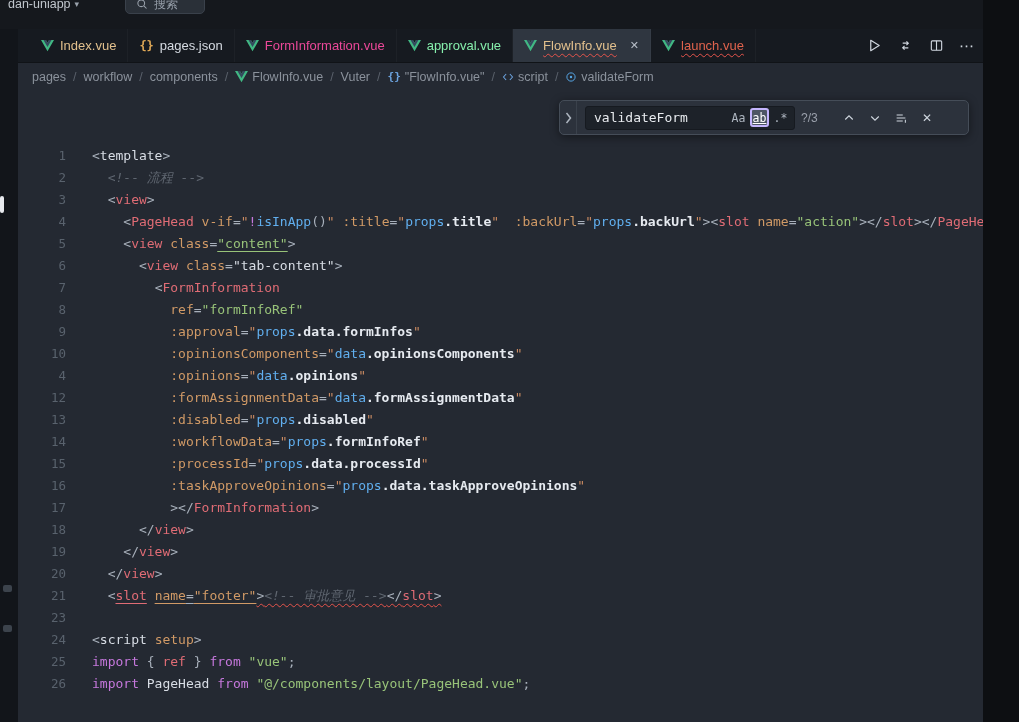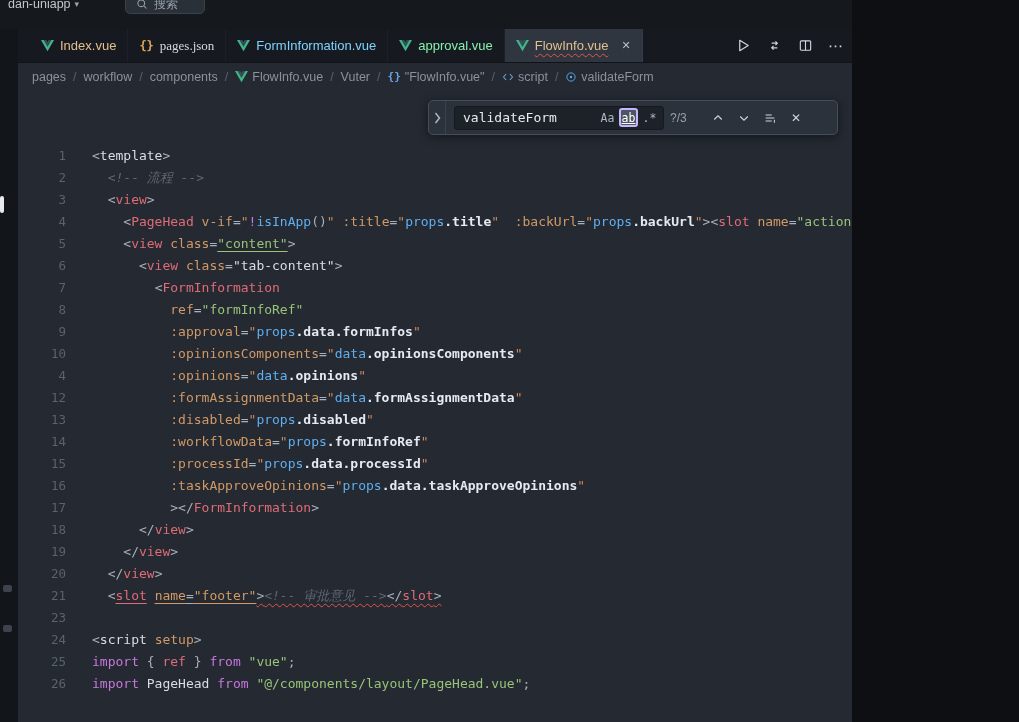--- a/index.html
+++ b/index.html
@@ -1,17 +1,17 @@
 <!DOCTYPE html>
 <html><head>
 <meta charset="utf-8">
 <style>
   html,body{margin:0;padding:0;background:#0d0f12;}
   *{box-sizing:border-box;}
-  .window{position:relative;width:852px;height:722px;background:#242932;overflow:hidden;
+  .window{position:relative;width:983px;height:722px;background:#242932;overflow:hidden;
           font-family:"Liberation Sans",sans-serif;color:#c6ccd4;}
   
   .titlebar{height:29px;background:#15181d;overflow:hidden;}
   .titlebar-row{display:flex;align-items:center;height:26px;margin-top:-9px;padding-left:8px;}
   .ws{display:flex;align-items:center;gap:4px;font-size:12.5px;color:#c0c6cd;cursor:pointer;}
   .caret{font-size:9px;color:#9aa2ac;}
   .search-pill{display:flex;align-items:center;gap:6px;background:#2a3038;border:1px solid #3a414b;
                border-radius:5px;height:20px;padding:0 26px 0 10px;margin-left:46px;font-size:12px;color:#959da8;cursor:pointer;}
   
   .body-row{display:flex;height:693px;}
@@ -121,49 +121,58 @@
                   <path d="M14.9 0 12 5 9.1 0H0l12 20.8L24 0Z" fill="#41b883"></path>
                   <path d="M14.9 0 12 5 9.1 0H4.6L12 12.9 19.4 0Z" fill="#35495e"></path>
                 </svg>
               </span>
               <span style="color: rgb(226, 192, 141);">Index.vue</span>
             </div>
             <div class="tab">
               <span style="display: flex; align-items: center;">
                 <b style="color:#dfa856;font:700 12px 'DejaVu Sans Mono',monospace">{}</b>
               </span>
-              <span style="color: rgb(214, 219, 226); font-family: Liberation Serif, serif;">pages.json</span>
+              <span style="color: rgb(214, 219, 226);">pages.json</span>
             </div>
             <div class="tab">
               <span style="display: flex; align-items: center;">
                 <svg width="13" height="12" viewBox="0 0 24 22">
                   <path d="M14.9 0 12 5 9.1 0H0l12 20.8L24 0Z" fill="#41b883"></path>
                   <path d="M14.9 0 12 5 9.1 0H4.6L12 12.9 19.4 0Z" fill="#35495e"></path>
                 </svg>
               </span>
-              <span style="color: #7dd3fc;">FormInformation.vue</span>
+              <span style="color: #ec4899;">FormInformation.vue</span>
             </div>
             <div class="tab">
               <span style="display: flex; align-items: center;">
                 <svg width="13" height="12" viewBox="0 0 24 22">
                   <path d="M14.9 0 12 5 9.1 0H0l12 20.8L24 0Z" fill="#41b883"></path>
                   <path d="M14.9 0 12 5 9.1 0H4.6L12 12.9 19.4 0Z" fill="#35495e"></path>
                 </svg>
               </span>
               <span style="color: #86efac;">approval.vue</span>
             </div>
             <div class="tab active">
               <span style="display: flex; align-items: center;">
                 <svg width="13" height="12" viewBox="0 0 24 22">
                   <path d="M14.9 0 12 5 9.1 0H0l12 20.8L24 0Z" fill="#41b883"></path>
                   <path d="M14.9 0 12 5 9.1 0H4.6L12 12.9 19.4 0Z" fill="#35495e"></path>
                 </svg>
               </span>
               <span class="sqg" style="color: rgb(226, 192, 141);">FlowInfo.vue</span>
               <span class="close">✕</span>
+            </div>
+            <div class="tab">
+              <span style="display: flex; align-items: center;">
+                <svg width="13" height="12" viewBox="0 0 24 22">
+                  <path d="M14.9 0 12 5 9.1 0H0l12 20.8L24 0Z" fill="#41b883"></path>
+                  <path d="M14.9 0 12 5 9.1 0H4.6L12 12.9 19.4 0Z" fill="#35495e"></path>
+                </svg>
+              </span>
+              <span class="sqg" style="color: rgb(224, 99, 77);">launch.vue</span>
             </div>
           </div>
         <div class="tab-actions" id="tab-actions">
             <span class="action-btn">
               <span style="display: flex; align-items: center;">
                 <svg width="15" height="15" viewBox="0 0 16 16">
                   <path d="M4 2.5v11l9-5.5z" fill="none" stroke="#cfd6de" stroke-width="1.3" stroke-linejoin="round"></path>
                 </svg>
               </span>
             </span>

